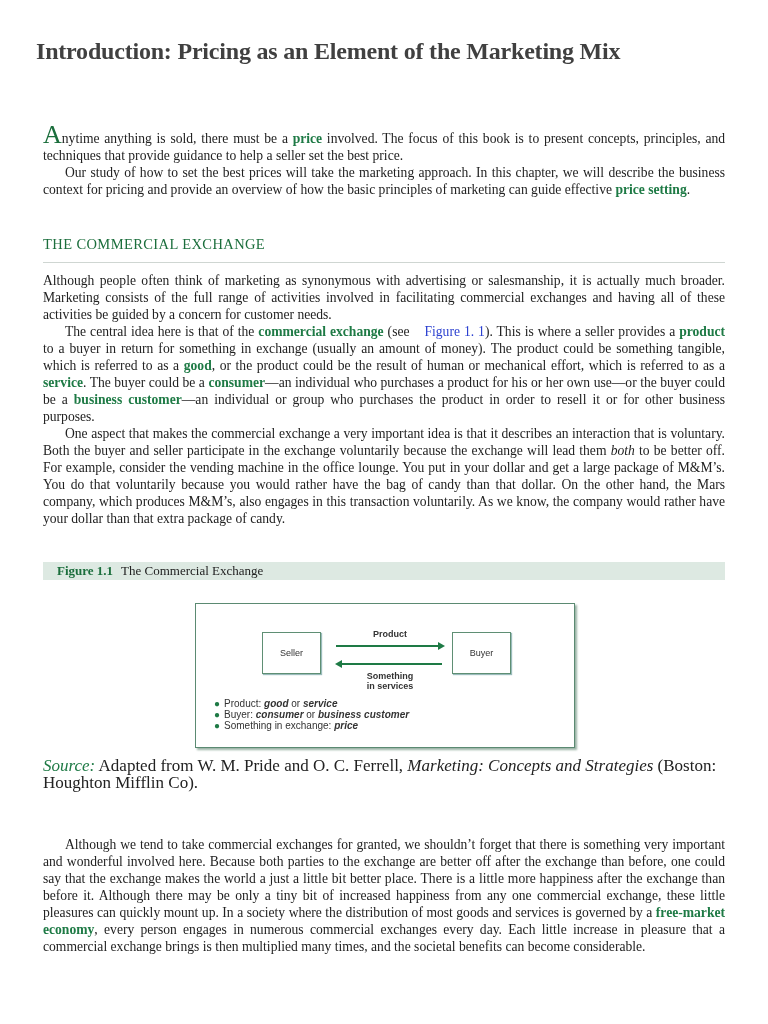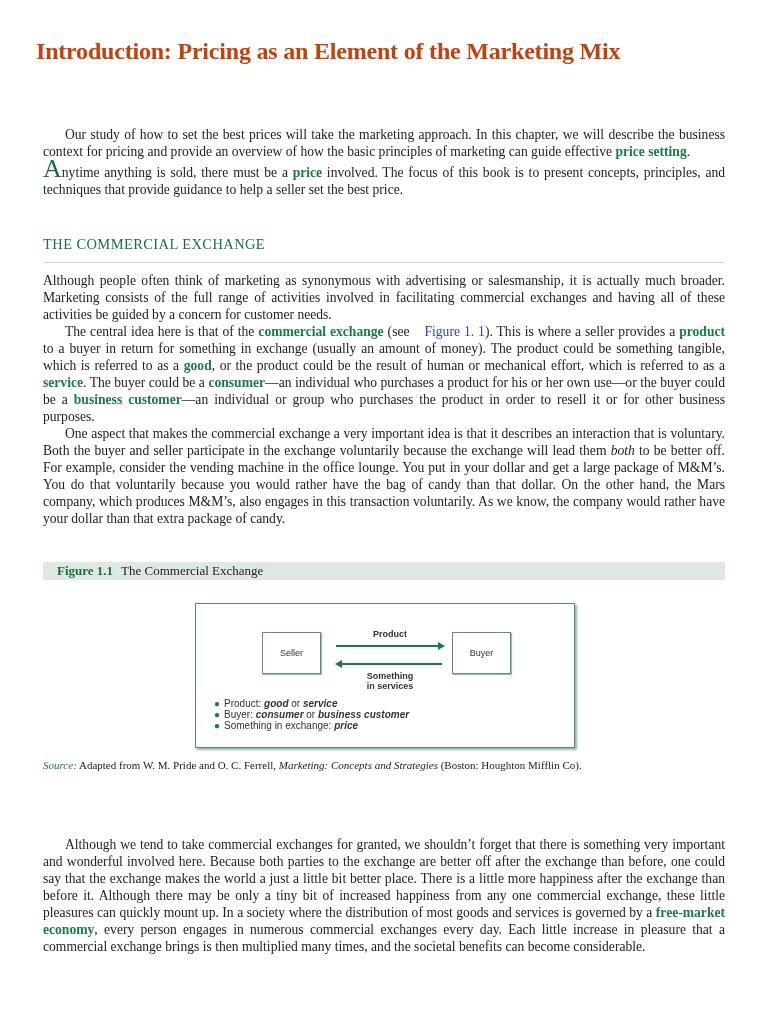--- a/index.html
+++ b/index.html
@@ -1,54 +1,54 @@
 <!DOCTYPE html>
 <html><head>
 <meta charset="utf-8">
 <style>
   html, body { margin:0; padding:0; background:#ffffff; }
   body { width:768px; height:1024px; position:relative; overflow:hidden;
          font-family:"Liberation Serif", serif; color:#222; }
   .page { position:absolute; left:43px; top:0; width:682px; }
   h1 { position:absolute; top:38px; left:36px; margin:0; font-size:24px; font-weight:bold;
-       color:#c2410c; font-family:"Liberation Serif", serif; white-space:nowrap; letter-spacing:-0.2px; }
+       color:#404040; font-family:"Liberation Serif", serif; white-space:nowrap; letter-spacing:-0.2px; }
   .p { font-size:13.6px; line-height:17px; text-align:justify; margin:0; }
   .indent { text-indent:22px; }
   .g { color:#1e7a45; font-weight:bold; }
   .blue { color:#2a3fd0;margin-left:11px; }
   .dropcap { font-size:26px; color:#1b6e3c; line-height:17px; }
   #intro { position:absolute; top:126px; left:0; width:682px; }
   #sec-head { position:absolute; top:236px; left:0; font-size:14.5px; color:#1b6e3c; letter-spacing:0.4px; }
   #sec-rule { position:absolute; top:262px; left:0; width:682px; height:1px; background:#cfd6d2; }
   #body1 { position:absolute; top:272px; left:0; width:682px; }
   #fig-cap { position:absolute; top:562px; left:0; width:682px; height:18px; background:#dde9e2;
              font-size:13px; line-height:18px; padding-left:14px; box-sizing:border-box; }
   #fig-cap .num { color:#1b6e3c; font-weight:bold; margin-right:8px; }
   #figure { position:absolute; top:603px; left:152px; width:378px; height:143px;
             border:1px solid #5b8a72; box-shadow:2px 2px 2px #9bb3a6; background:#fff;
             font-family:"Liberation Sans", sans-serif; }
   .box { position:absolute; width:57px; height:40px; border:1px solid #5f8f74;
          box-shadow:1px 1px 1px #9bb; font-size:9px; display:flex; align-items:center; justify-content:center; color:#333; }
   .arrow-lbl { position:absolute; font-size:9px; font-weight:bold; color:#333; text-align:center; }
   .bullets { position:absolute; left:18px; top:94px; font-size:10px; color:#333; line-height:11px; }
   .bullets .dot { color:#1e7a45; margin-right:4px; }
-  #source { position:absolute; top:757px; left:0; width:682px; font-size:11px; line-height:17px; }
+  #source { position:absolute; top:757px; left:0; width:682px; font-size:17px; line-height:17px; }
   #source .src { color:#1e7a45; font-style:italic; }
   #body2 { position:absolute; top:816px; left:0; width:682px;margin-top:20px; }
 </style>
 </head>
 <body>
 
 <h1>Introduction: Pricing as an Element of the Marketing Mix</h1>
 
 <div class="page">
 
   <div id="intro">
+    <p class="p"><span class="dropcap">A</span><span>nytime anything is sold, there must be a </span><span class="g">price</span><span> involved. The focus of this book is to present concepts, principles, and techniques that provide guidance to help a seller set the best price.</span></p>
     <p class="p indent"><span>Our study of how to set the best prices will take the marketing approach. In this chapter, we will describe the business context for pricing and provide an overview of how the basic principles of marketing can guide effective </span><span class="g">price setting</span><span>.</span></p>
-    <p class="p"><span class="dropcap">A</span><span>nytime anything is sold, there must be a </span><span class="g">price</span><span> involved. The focus of this book is to present concepts, principles, and techniques that provide guidance to help a seller set the best price.</span></p>
   </div>
 
   <div id="sec-head">THE COMMERCIAL EXCHANGE</div>
   <div id="sec-rule"></div>
 
   <div id="body1">
     <p class="p">Although people often think of marketing as synonymous with advertising or salesmanship, it is actually much broader. Marketing consists of the full range of activities involved in facilitating commercial exchanges and having all of these activities be guided by a concern for customer needs.</p>
     <p class="p indent"><span>The central idea here is that of the </span><span class="g">commercial exchange</span><span> (see </span><span class="blue">Figure 1. 1</span><span>). This is where a seller provides a </span><span class="g">product</span><span> to a buyer in return for something in exchange (usually an amount of money). The product could be something tangible, which is referred to as a </span><span class="g">good</span><span>, or the product could be the result of human or mechanical effort, which is referred to as a </span><span class="g">service</span><span>. The buyer could be a </span><span class="g">consumer</span><span>—an individual who purchases a product for his or her own use—or the buyer could be a </span><span class="g">business customer</span><span>—an individual or group who purchases the product in order to resell it or for other business purposes.</span></p>
     <p class="p indent"><span>One aspect that makes the commercial exchange a very important idea is that it describes an interaction that is voluntary. Both the buyer and seller participate in the exchange voluntarily because the exchange will lead them </span><em>both</em><span> to be better off. For example, consider the vending machine in the office lounge. You put in your dollar and get a large package of M&amp;M’s. You do that voluntarily because you would rather have the bag of candy than that dollar. On the other hand, the Mars company, which produces M&amp;M’s, also engages in this transaction voluntarily. As we know, the company would rather have your dollar than that extra package of candy.</span></p>
   </div>

